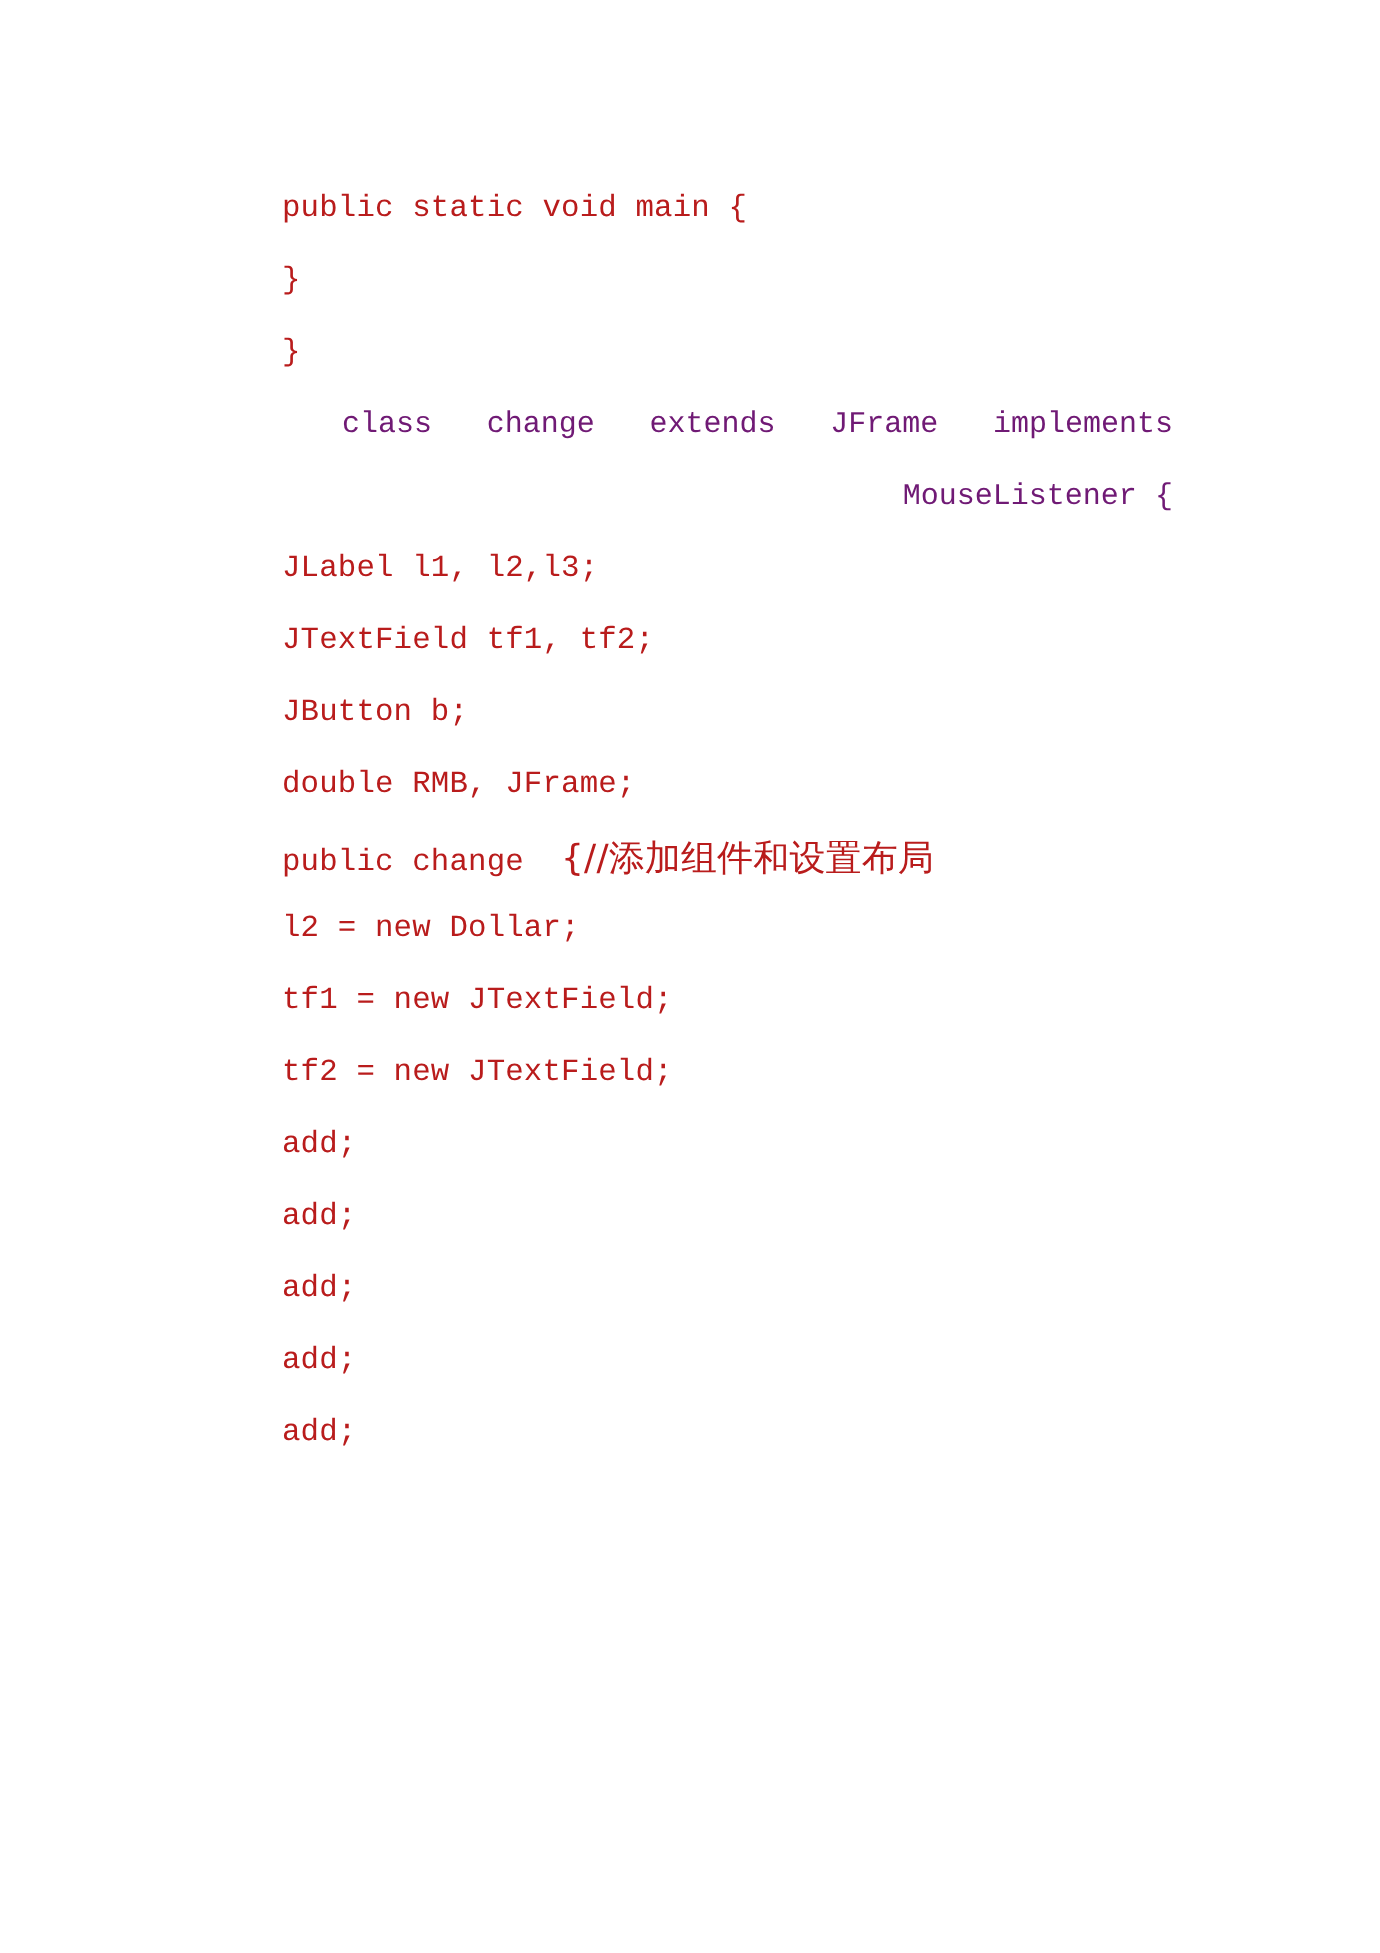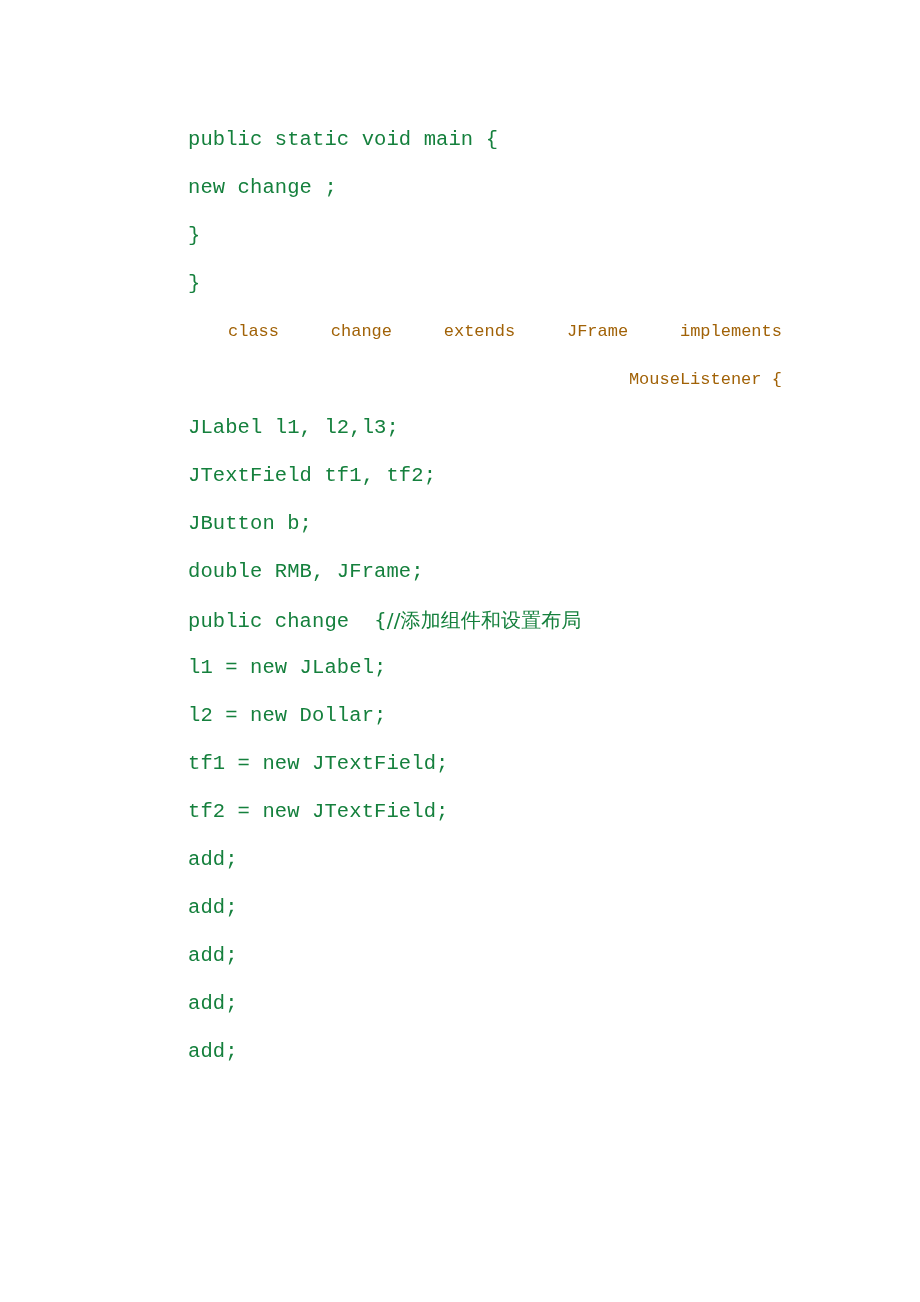--- a/index.html
+++ b/index.html
@@ -22,34 +22,34 @@
     position: absolute;
     left: 138px;
     top: 116px;
     width: 644px;
   }
   .code-line {
     font-family: "Liberation Mono", "DejaVu Sans Mono", monospace;
     font-size: 20.5px;
     line-height: 48px;
     height: 48px;
-    color: #15803d;
+    color: #b91c1c;
     white-space: pre;
     letter-spacing: 0.1px;
   }
   
   .indent-1 {
     padding-left: 50px;
   }
   
   .wrap-line {
     font-family: "Liberation Mono", "DejaVu Sans Mono", monospace;
-    font-size: 17px;
+    font-size: 20px;
     line-height: 48px;
-    color: #a16207;
+    color: #701a75;
     width: 644px;
     text-align: justify;
     text-align-last: left;
     text-indent: 90px;
     white-space: normal;
     word-spacing: 0.1px;
   }
   
   .wrap-line .jwords {
     display: block;
@@ -61,32 +61,31 @@
     justify-content: flex-end;
   }
   .wrap-line .jrow.first {
     padding-left: 90px;
     width: 644px;
     box-sizing: border-box;
     justify-content: space-between;
   }
   .cjk {
     font-family: "DejaVu Sans", "Liberation Sans", sans-serif;
-    font-size: 20px;
+    font-size: 24px;
   }
 </style>
 </head>
 <body>
 
 <div class="page">
   <div class="doc-body">
 
     <div class="code-line indent-1">public static void main {</div>
 
-    <div class="code-line indent-1">new change ;</div>
 
     <div class="code-line indent-1">}</div>
 
     <div class="code-line indent-1">}</div>
 
     <div class="wrap-line">
       <span class="jwords">
         <span class="jrow first">
           <span>class</span>
           <span>change</span>
@@ -103,21 +102,20 @@
     <div class="code-line indent-1">JLabel l1, l2,l3;</div>
 
     <div class="code-line indent-1">JTextField tf1, tf2;</div>
 
     <div class="code-line indent-1">JButton b;</div>
 
     <div class="code-line indent-1">double RMB, JFrame;</div>
 
     <div class="code-line indent-1"><span>public change  </span><span class="cjk">{//添加组件和设置布局</span></div>
 
-    <div class="code-line indent-1">l1 = new JLabel;</div>
 
     <div class="code-line indent-1">l2 = new Dollar;</div>
 
 
     <div class="code-line indent-1">tf1 = new JTextField;</div>
 
     <div class="code-line indent-1">tf2 = new JTextField;</div>
 
 
     <div class="code-line indent-1">add;</div>

